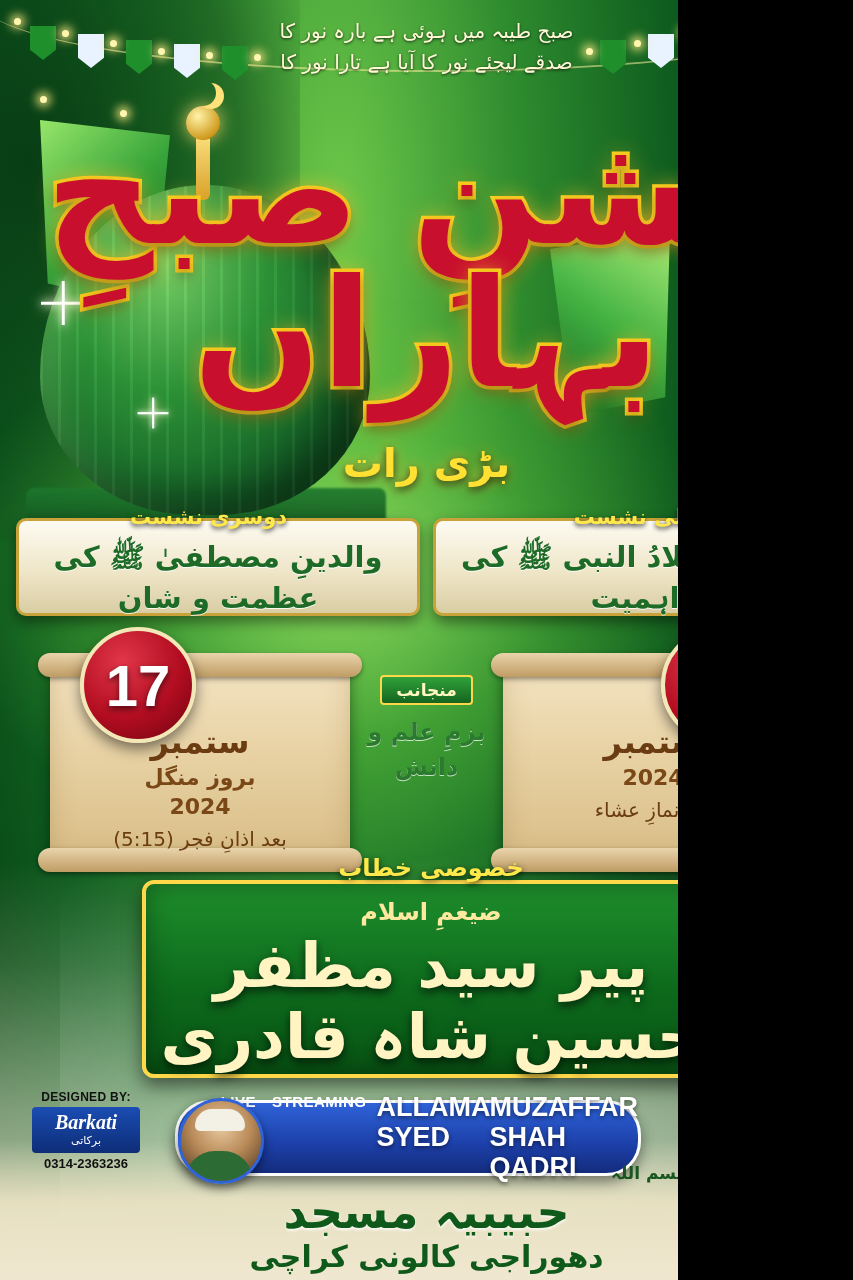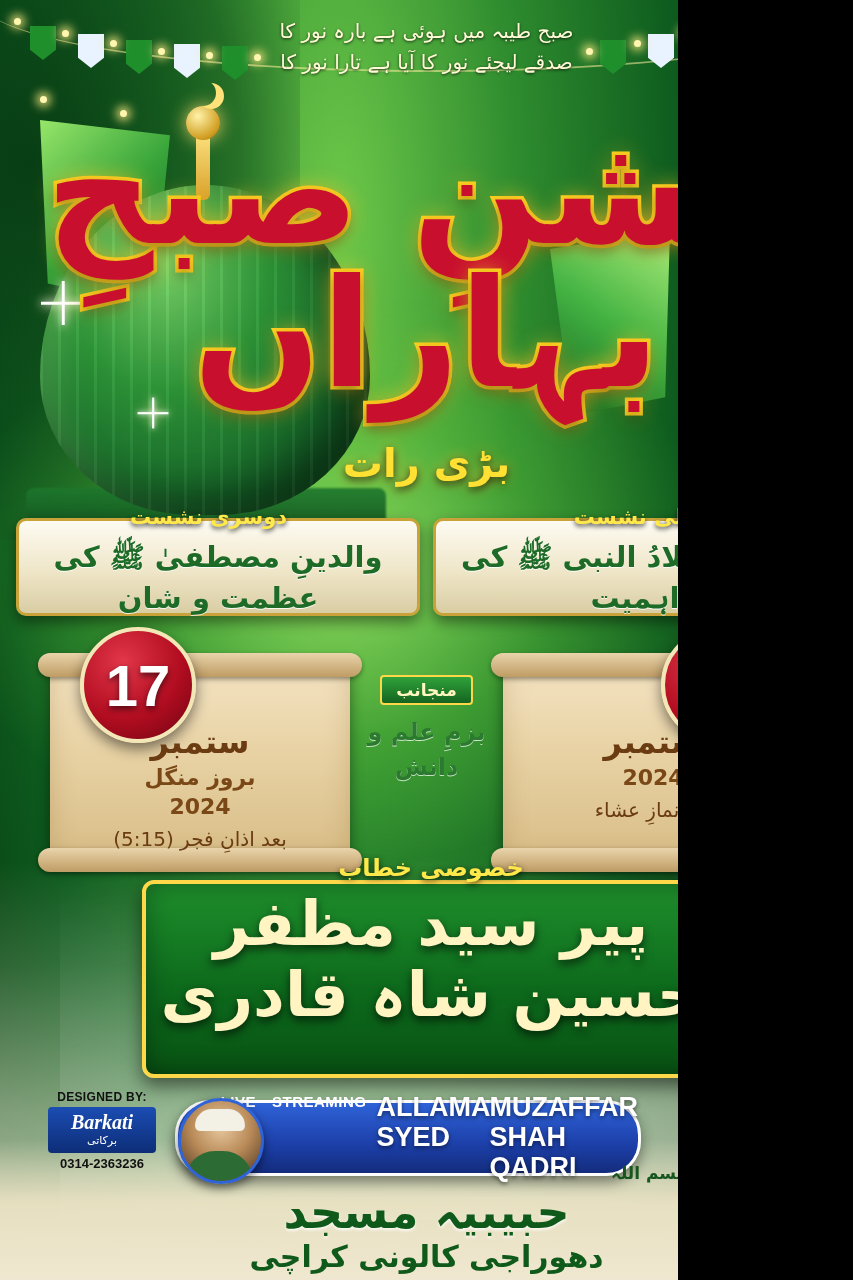--- a/index.html
+++ b/index.html
@@ -472,21 +472,21 @@
     position: absolute;
     left: 4px; bottom: 0;
     width: 68px; height: 30px;
     border-radius: 34px 34px 0 0;
     background: #2d6b34;
   }
 
   
   .designer {
     position: absolute;
-    left: 48px; top: 1090px;
+    left: 32px; top: 1090px;
     width: 108px;
     text-align: center;
   }
   .designer-label {
     font-family: "Liberation Sans", sans-serif;
     font-size: 12px;
     font-weight: bold;
     color: #111;
     letter-spacing: .3px;
   }
@@ -651,20 +651,21 @@
     </div>
 
     <div class="center-plaque">
       <div class="plaque-tag">منجانب</div>
       <div class="plaque-text">بزمِ علم و دانش</div>
     </div>
   </div>
 
   <div class="speaker-panel">
     <div class="speaker-tag">خصوصی خطاب</div>
+    <div class="speaker-title">ضیغمِ اسلام</div>
     <div class="speaker-name">پیر سید مظفر حسین شاہ قادری</div>
   </div>
 
   <div class="live-bar">
     <div style="width:90px;"></div>
     <div class="fb-icon">f</div>
     <div style="display:flex; flex-direction:row; align-items:flex-start;">
       <div style="display:flex; align-items:center; gap:6px;">
         <span class="live-word">LIVE</span>
         <span class="live-word">STREAMING</span>

